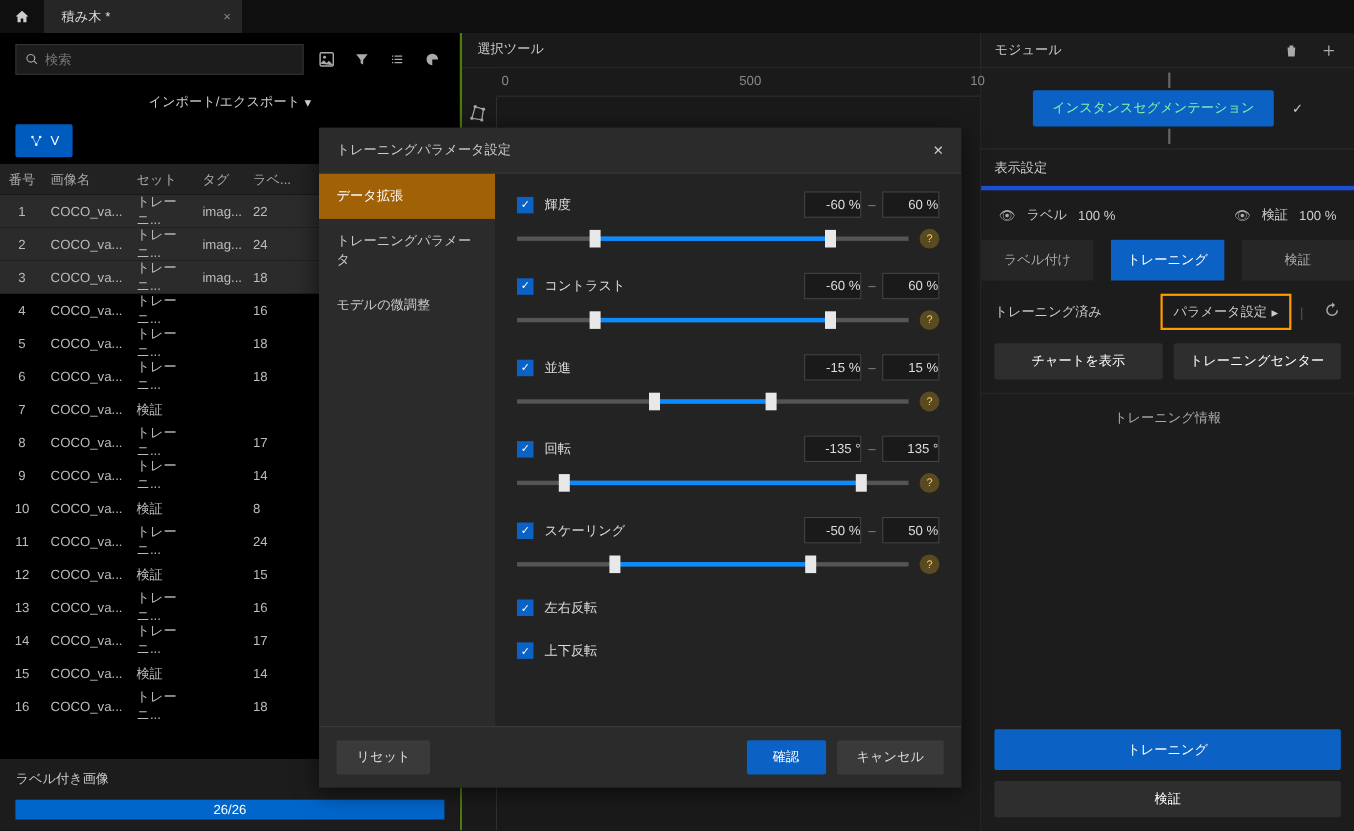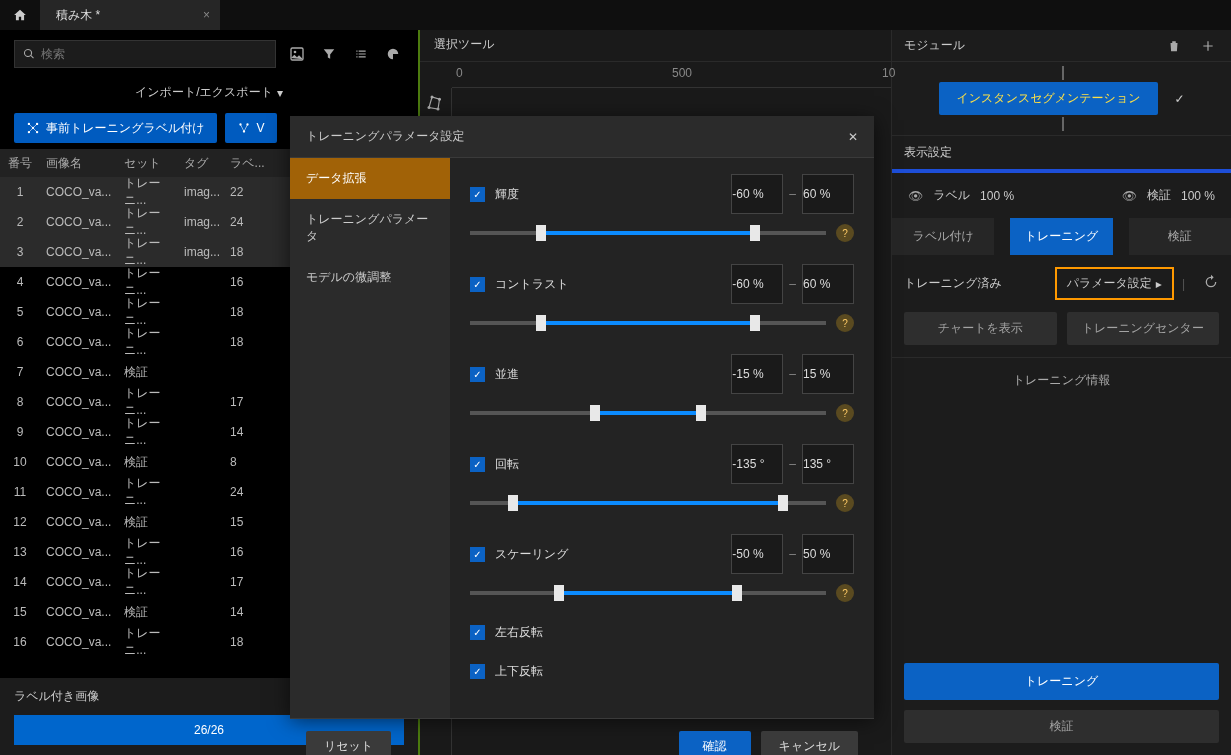--- a/index.html
+++ b/index.html
@@ -31,50 +31,50 @@
 .col-num { width: 40px; text-align: center; }
 .col-img { width: 80px; padding-left: 6px; }
 .col-set { width: 60px; padding-left: 4px; }
 .col-tag { width: 46px; padding-left: 4px; }
 .col-label { width: 40px; padding-left: 4px; }
 .table-body { flex: 1; overflow-y: auto; }
 .table-row { display: flex; height: 30px; align-items: center; color: #bbb; }
 .table-row.selected { background: #2b2b2b; }
 
 .footer-info { padding: 10px 14px; background: #1c1c1c; }
-.progress-bar { margin-top: 10px; height: 30px; background: #0066cc; display: flex; align-items: center; justify-content: center; color: #fff; font-size: 11px; }
+.progress-bar { margin-top: 10px; height: 18px; background: #0066cc; display: flex; align-items: center; justify-content: center; color: #fff; font-size: 11px; }
 
 
 .center-header { height: 32px; padding: 6px 14px; color: #ccc; border-bottom: 1px solid #2a2a2a; }
 .ruler-h { height: 26px; background: #1a1a1a; border-bottom: 1px solid #333; margin-left: 32px; position: relative; color: #888; font-size: 10px; }
 .ruler-tick { position: absolute; top: 4px; }
 .canvas-area { flex: 1; display: flex; }
 .ruler-v { width: 32px; background: #1a1a1a; border-right: 1px solid #333; }
 .canvas { flex: 1; background: #1a1a1a; position: relative; }
 
 
 .right-header { height: 32px; display: flex; align-items: center; justify-content: space-between; padding: 0 12px; border-bottom: 1px solid #2a2a2a; }
 .module-box { display: flex; align-items: center; justify-content: center; padding: 20px 0; position: relative; }
-.module-pill { background: #0b62c4; padding: 8px 18px; border-radius: 2px; color: #fde047; }
+.module-pill { background: #0b62c4; padding: 8px 18px; border-radius: 2px; color: #86efac; }
 .check-icon { margin-left: 16px; color: #ccc; }
 .section-header { padding: 8px 12px; color: #ccc; border-top: 1px solid #2a2a2a; border-bottom: 4px solid #1d4ed8; }
 .display-row { display: flex; justify-content: space-between; padding: 14px 16px; color: #ccc; }
 .display-item { display: flex; align-items: center; gap: 10px; }
 .eye-icon { color: #aaa; }
 
 .subtabs { display: flex; gap: 16px; }
 .subtab { flex: 1; text-align: center; padding: 10px 0; background: #262626; color: #aaa; cursor: pointer; }
 .subtab.active { background: #0b62c4; color: #fff; }
 
 .train-status { display: flex; align-items: center; justify-content: space-between; padding: 12px; }
 .param-btn { border: 2px solid #ff9900; padding: 6px 10px; display: flex; align-items: center; gap: 4px; cursor: pointer; }
 .history-icon { margin-left: 10px; color: #aaa; }
 
 .two-btn-row { display: flex; gap: 10px; padding: 0 12px 12px 12px; }
-.gray-btn { flex: 1; background: #2e2e2e; text-align: center; padding: 8px 0; color: #a3a3a3; cursor: pointer; border-radius: 2px; }
+.gray-btn { flex: 1; background: #2e2e2e; text-align: center; padding: 8px 0; color: #ffffff; cursor: pointer; border-radius: 2px; }
 
 .info-header { text-align: center; padding: 14px 0; color: #aaa; border-top: 1px solid #2a2a2a; }
 
 .bottom-actions { margin-top: auto; padding: 12px; display: flex; flex-direction: column; gap: 10px; }
 .blue-btn { background: #0b62c4; text-align: center; padding: 10px 0; color: #fff; cursor: pointer; border-radius: 2px; }
 .bottom-row { display: flex; gap: 10px; }
 
 
 .modal-backdrop { position: absolute; top: 116px; left: 290px; width: 584px; height: 600px; background: #2b2b2b; box-shadow: 0 4px 20px rgba(0,0,0,0.6); display: flex; flex-direction: column; }
 .modal-header { display: flex; justify-content: space-between; align-items: center; padding: 12px 16px; border-bottom: 1px solid #3a3a3a; }
@@ -84,21 +84,21 @@
 .modal-sidebar-item.active { background: #a16207; color: #fff; }
 .modal-content { flex: 1; padding: 16px 20px; overflow-y: auto; background: #232323; }
 .modal-footer { display: flex; justify-content: space-between; padding: 12px 16px; border-top: 1px solid #3a3a3a; }
 .footer-right { display: flex; gap: 10px; }
 
 .param-block { margin-bottom: 22px; }
 .param-head { display: flex; align-items: center; gap: 10px; margin-bottom: 10px; }
 .checkbox { width: 15px; height: 15px; background: #0b62c4; display: flex; align-items: center; justify-content: center; color: #fff; font-size: 10px; }
 .param-label { color: #ddd; flex: 1; }
 .param-inputs { display: flex; align-items: center; gap: 6px; }
-.num-input { width: 52px; height: 40px; background: #1a1a1a; border: 1px solid #444; color: #ddd; text-align: left; }
+.num-input { width: 52px; height: 24px; background: #1a1a1a; border: 1px solid #444; color: #ddd; text-align: right; }
 .dash { color: #888; }
 .slider-row { display: flex; align-items: center; gap: 10px; }
 .slider { flex: 1; height: 4px; background: #555; position: relative; }
 .slider-fill { position: absolute; height: 4px; background: #0b8bff; }
 .slider-thumb { position: absolute; width: 10px; height: 16px; background: #e8e8e8; top: -6px; transform: translateX(-50%); }
 .help-icon { width: 18px; height: 18px; background: #5a4a20; border-radius: 50%; display: flex; align-items: center; justify-content: center; color: #ffcc66; font-size: 10px; }
 
 .reset-btn { background: #3a3a3a; padding: 7px 18px; color: #ddd; cursor: pointer; border-radius: 2px; }
 .confirm-btn { background: #0b62c4; padding: 7px 24px; color: #fff; cursor: pointer; border-radius: 2px; }
 .cancel-btn { background: #3a3a3a; padding: 7px 18px; color: #ddd; cursor: pointer; border-radius: 2px; }
@@ -153,31 +153,20 @@
           </svg>
         </div>
     </div>
     <div class="import-row">
       <span class="import-btn">
         <span>インポート/エクスポート</span>
         <span>▾</span>
       </span>
     </div>
     <div class="action-row">
-      <div class="action-btn">
-        <svg width="14" height="14" viewBox="0 0 24 24">
-            <circle cx="5" cy="5" r="2"></circle>
-            <circle cx="19" cy="5" r="2"></circle>
-            <circle cx="5" cy="19" r="2"></circle>
-            <circle cx="19" cy="19" r="2"></circle>
-            <circle cx="12" cy="12" r="2"></circle>
-            <path d="M5 5l7 7 7-7M5 19l7-7 7 7" stroke="currentColor" stroke-width="1" fill="none"></path>
-          </svg>
-        <span>事前トレーニングラベル付け</span>
-      </div>
       <div class="action-btn">
         <svg width="14" height="14" viewBox="0 0 24 24">
             <circle cx="6" cy="6" r="2"></circle>
             <circle cx="18" cy="6" r="2"></circle>
             <circle cx="12" cy="18" r="2"></circle>
             <path d="M6 6l6 12 6-12" stroke="currentColor" fill="none"></path>
           </svg>
         <span>V</span>
       </div>
     </div>

